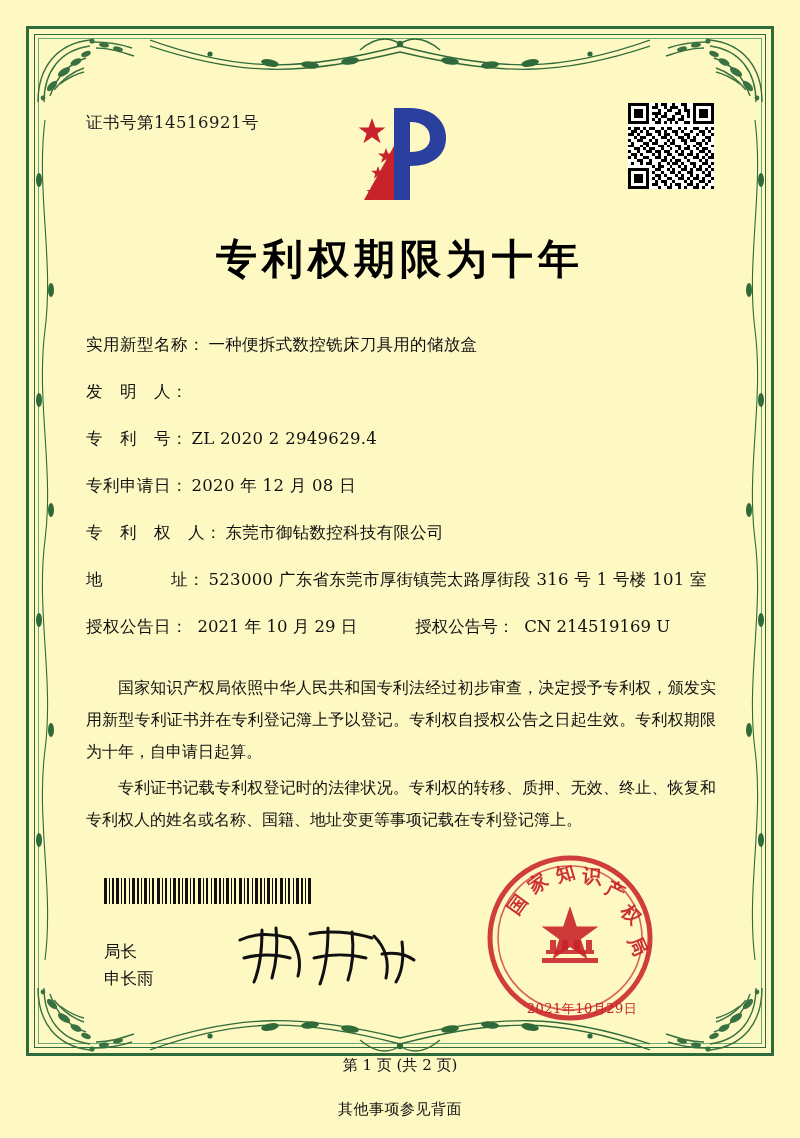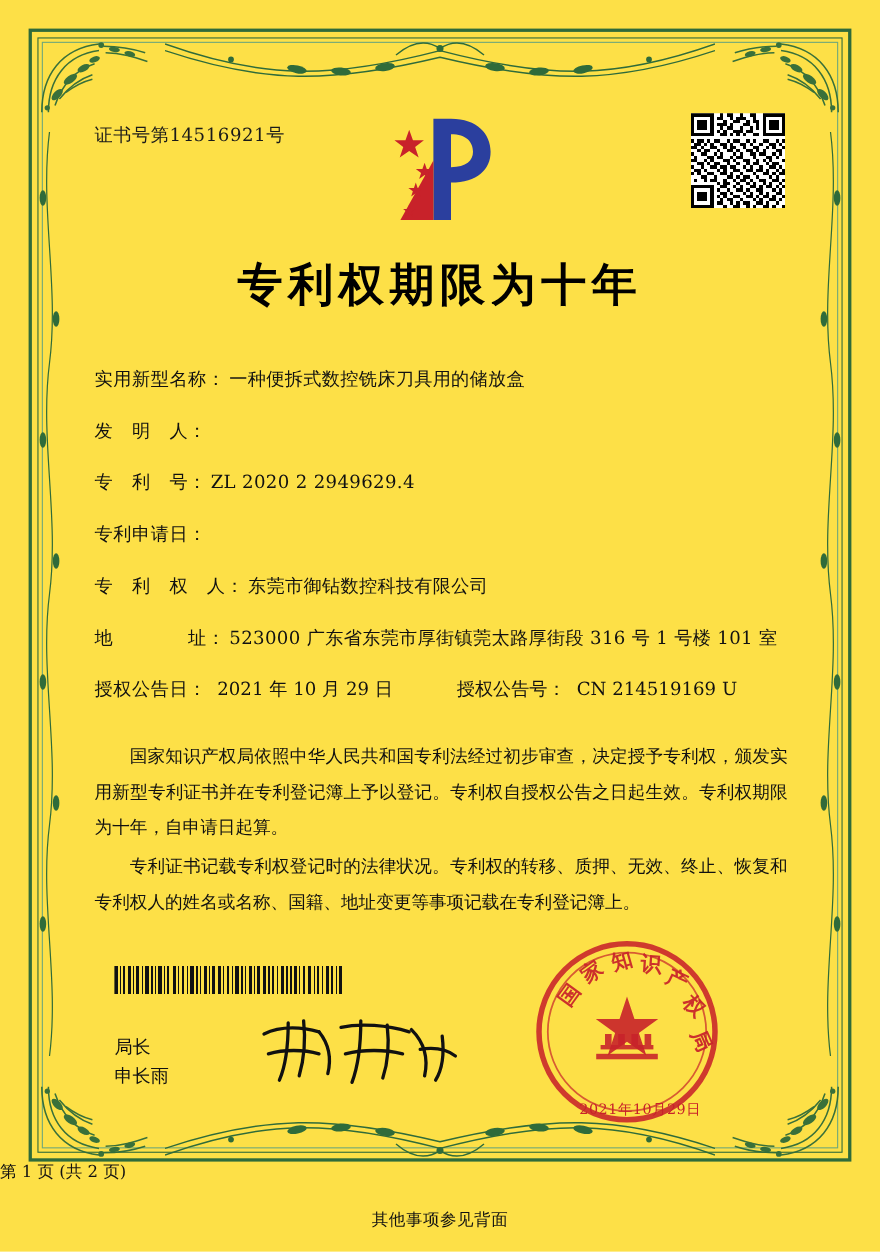--- a/index.html
+++ b/index.html
@@ -14,21 +14,21 @@
     color: #111;
     position: relative;
     overflow: hidden;
   }
 
   .page {
     position: absolute;
     left: 0; top: 0;
     width: 800px;
     height: 1138px;
-    background: #fde047;
+    background: #fef9c3;
   }
 
   
   .border-outer {
     position: absolute;
     left: 26px; top: 26px;
     width: 748px; height: 1030px;
     border: 3px solid #2f6b3a;
     box-sizing: border-box;
   }
@@ -216,21 +216,21 @@
     font-size: 13px;
     color: #c8222a;
     letter-spacing: 0.5px;
   }
 
   
   .page-num {
     position: absolute;
     left: 0; right: 0;
     top: 1056px;
-    text-align: left;
+    text-align: center;
     font-family: "DejaVu Serif", "Liberation Serif", serif;
     font-size: 15px;
     color: #111;
   }
   .footer-note {
     position: absolute;
     left: 0; right: 0;
     top: 1100px;
     text-align: center;
     font-family: "DejaVu Serif", "Liberation Serif", serif;
@@ -679,20 +679,21 @@
 
     <div class="field-row">
       <span class="field-label">专　利　号</span>
       <span class="field-colon">：</span>
       <span class="field-value">ZL 2020 2 2949629.4</span>
     </div>
 
     <div class="field-row">
       <span class="field-label">专利申请日</span>
       <span class="field-colon">：</span>
+      <span class="field-value">2020 年 12 月 08 日</span>
     </div>
 
     <div class="field-row">
       <span class="field-label">专　利　权　人</span>
       <span class="field-colon">：</span>
       <span class="field-value">东莞市御钻数控科技有限公司</span>
     </div>
 
     <div class="field-row">
       <span class="field-label">地　　　　址</span>

